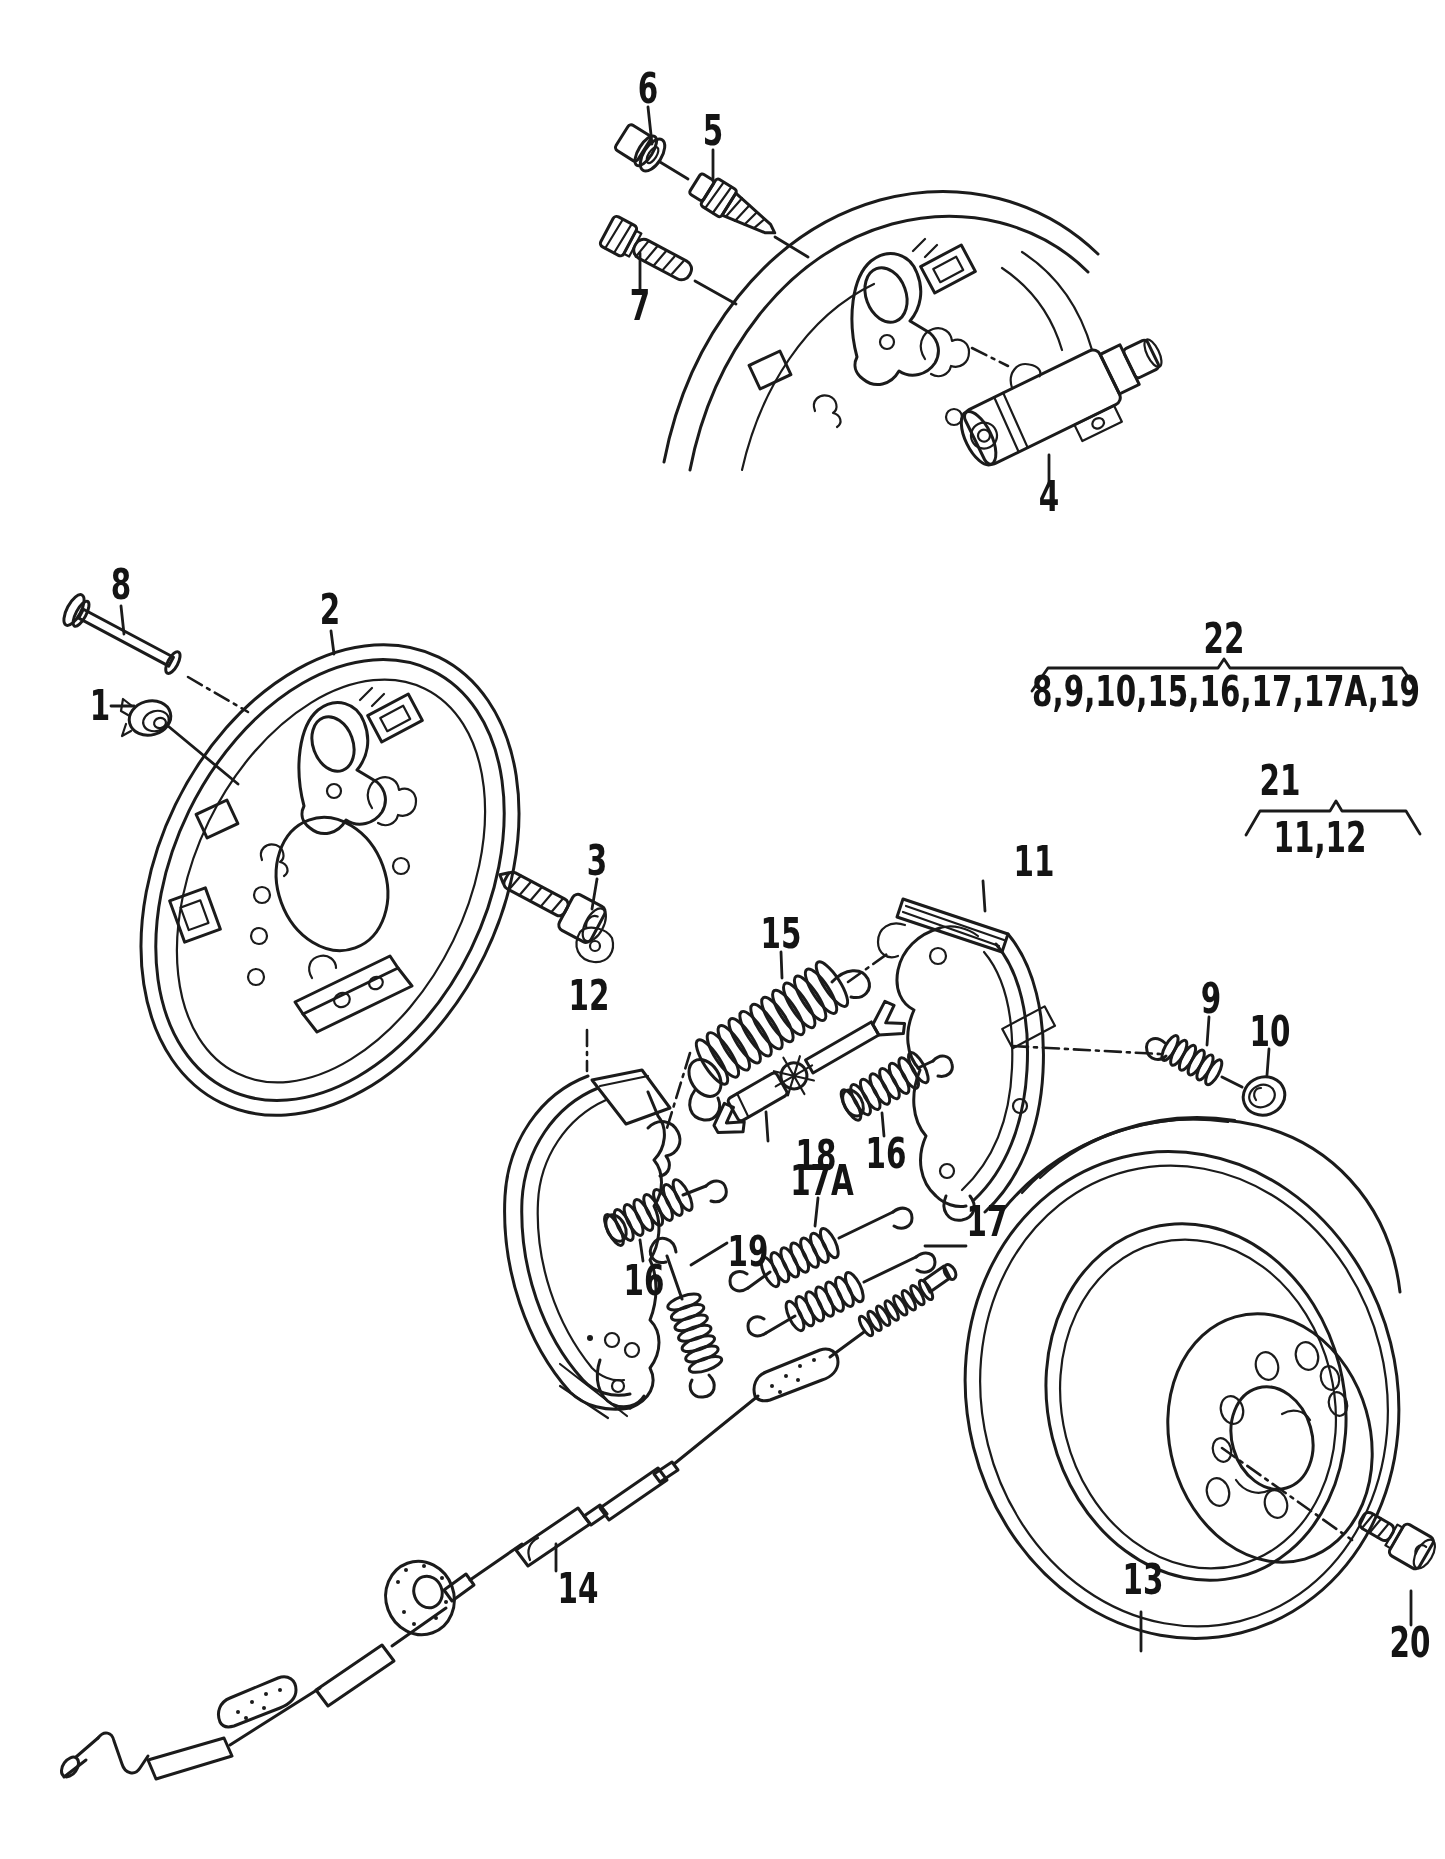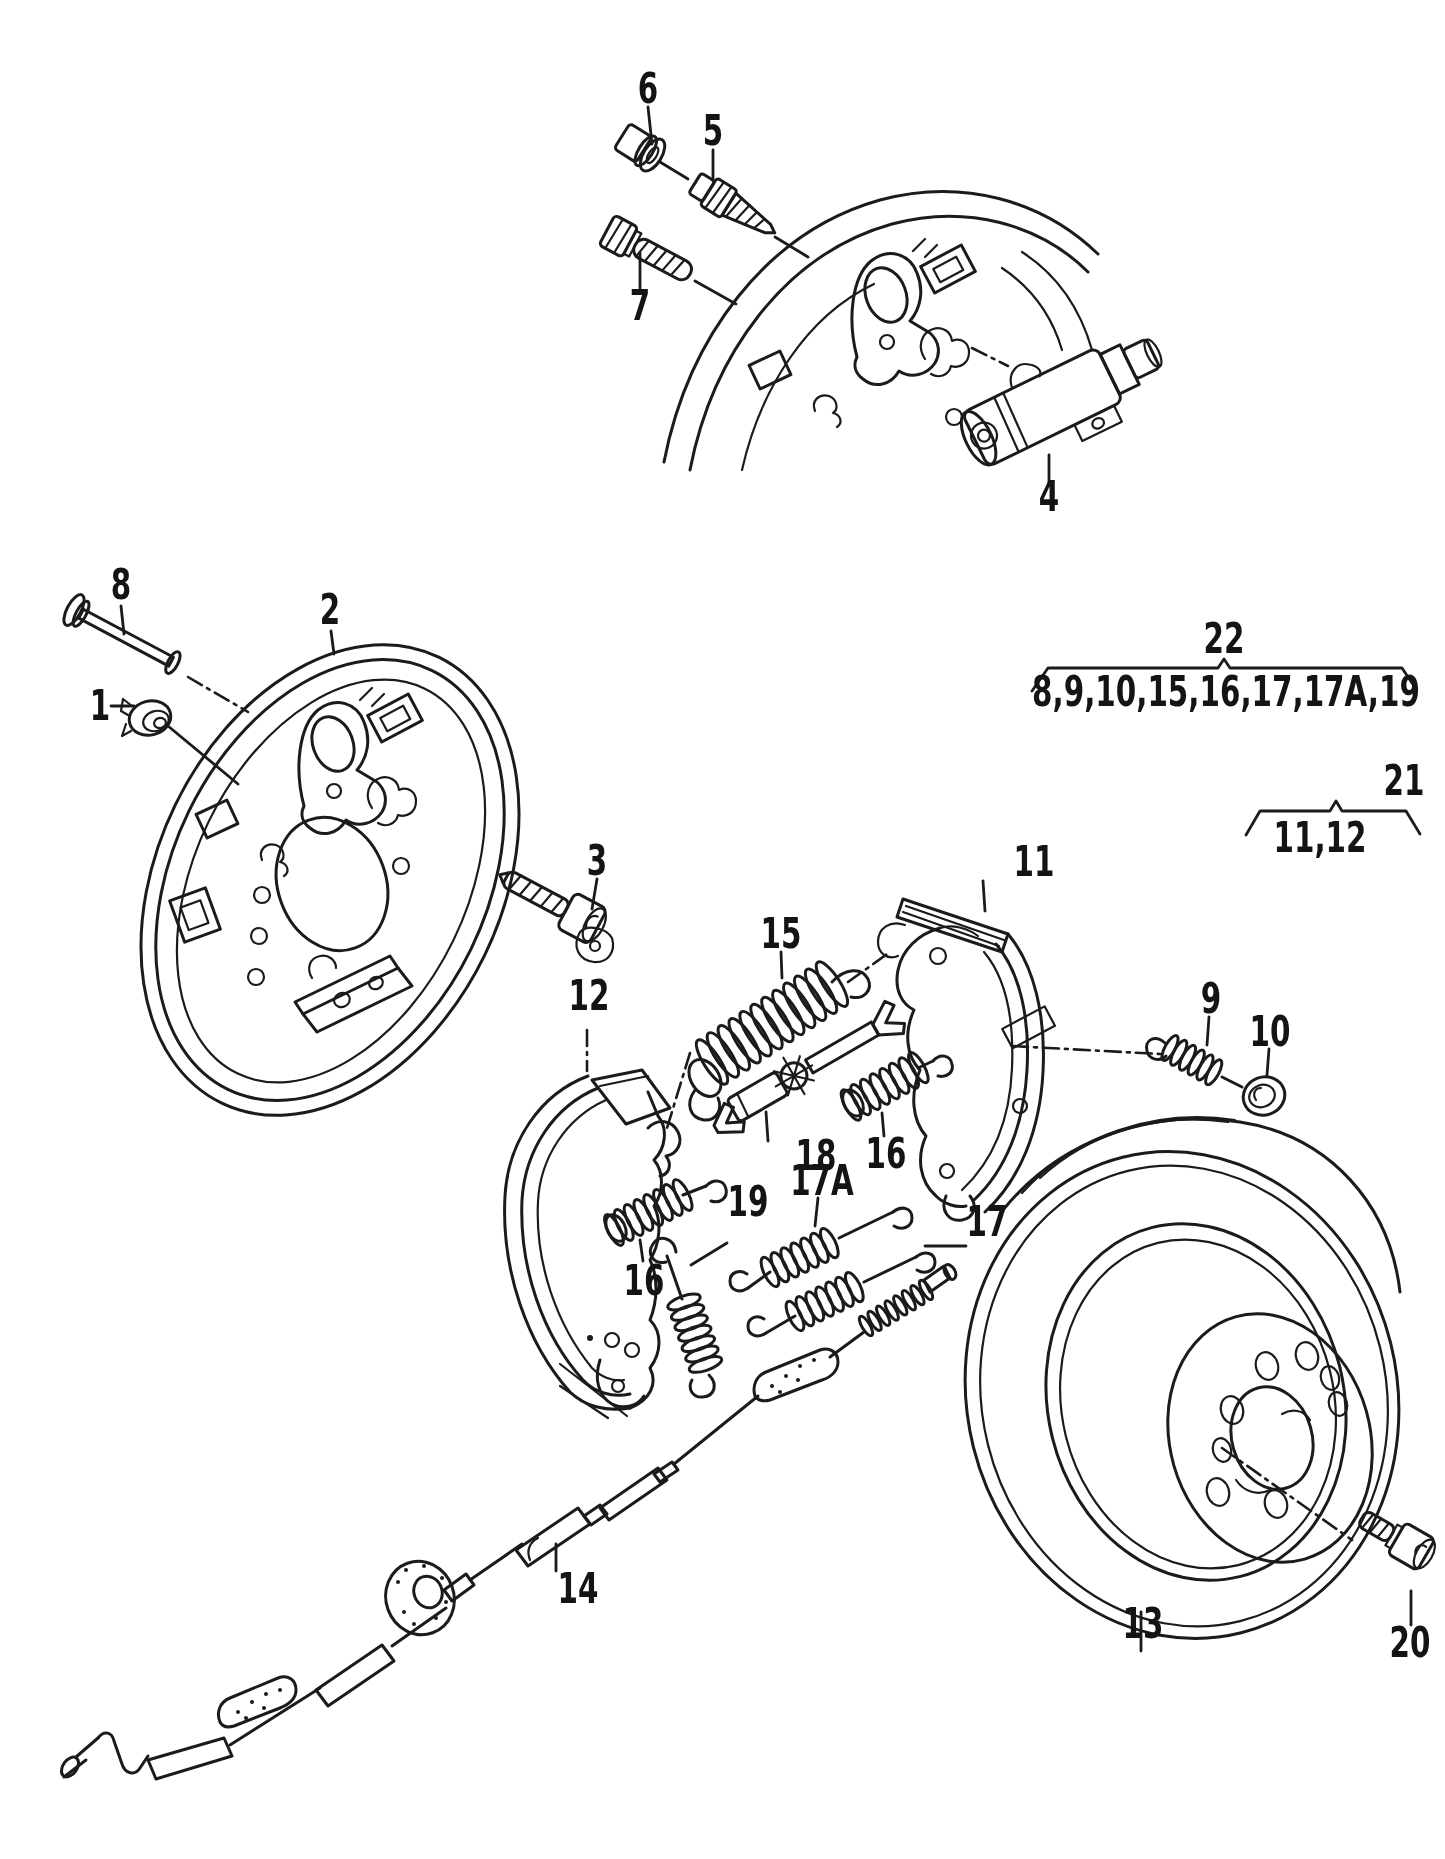--- a/index.html
+++ b/index.html
@@ -434,29 +434,29 @@
 <div class="lbl" style="left:597px;top:861px"><span class="cond">3</span></div>
 <div class="lbl" style="left:1049px;top:497px"><span class="cond">4</span></div>
 <div class="lbl" style="left:713px;top:131px"><span class="cond">5</span></div>
 <div class="lbl" style="left:648px;top:89px"><span class="cond">6</span></div>
 <div class="lbl" style="left:640px;top:306px"><span class="cond">7</span></div>
 <div class="lbl" style="left:121px;top:585px"><span class="cond">8</span></div>
 <div class="lbl" style="left:1211px;top:999px"><span class="cond">9</span></div>
 <div class="lbl" style="left:1270px;top:1032px"><span class="cond">10</span></div>
 <div class="lbl" style="left:1034px;top:862px"><span class="cond">11</span></div>
 <div class="lbl" style="left:589px;top:996px"><span class="cond">12</span></div>
-<div class="lbl" style="left:1143px;top:1624px"><span class="cond">13</span></div>
+<div class="lbl" style="left:1143px;top:1580px"><span class="cond">13</span></div>
 <div class="lbl" style="left:578px;top:1589px"><span class="cond">14</span></div>
 <div class="lbl" style="left:781px;top:934px"><span class="cond">15</span></div>
 <div class="lbl" style="left:886px;top:1154px"><span class="cond">16</span></div>
 <div class="lbl" style="left:644px;top:1281px"><span class="cond">16</span></div>
 <div class="lbl" style="left:987px;top:1222px"><span class="cond">17</span></div>
 <div class="lbl" style="left:822px;top:1181px"><span class="cond">17A</span></div>
 <div class="lbl" style="left:816px;top:1156px"><span class="cond">18</span></div>
-<div class="lbl" style="left:748px;top:1202px"><span class="cond">19</span></div>
+<div class="lbl" style="left:748px;top:1252px"><span class="cond">19</span></div>
 <div class="lbl" style="left:1410px;top:1643px"><span class="cond">20</span></div>
 
 <div class="lbl" style="left:1224px;top:639px"><span class="cond">22</span></div>
 <div class="lbl" style="left:1226px;top:692px"><span class="cond">8,9,10,15,16,17,17A,19</span></div>
-<div class="lbl" style="left:1404px;top:781px"><span class="cond">21</span></div>
+<div class="lbl" style="left:1280px;top:781px"><span class="cond">21</span></div>
 <div class="lbl" style="left:1320px;top:838px"><span class="cond">11,12</span></div>
 
 </div>
 
 </body></html>

